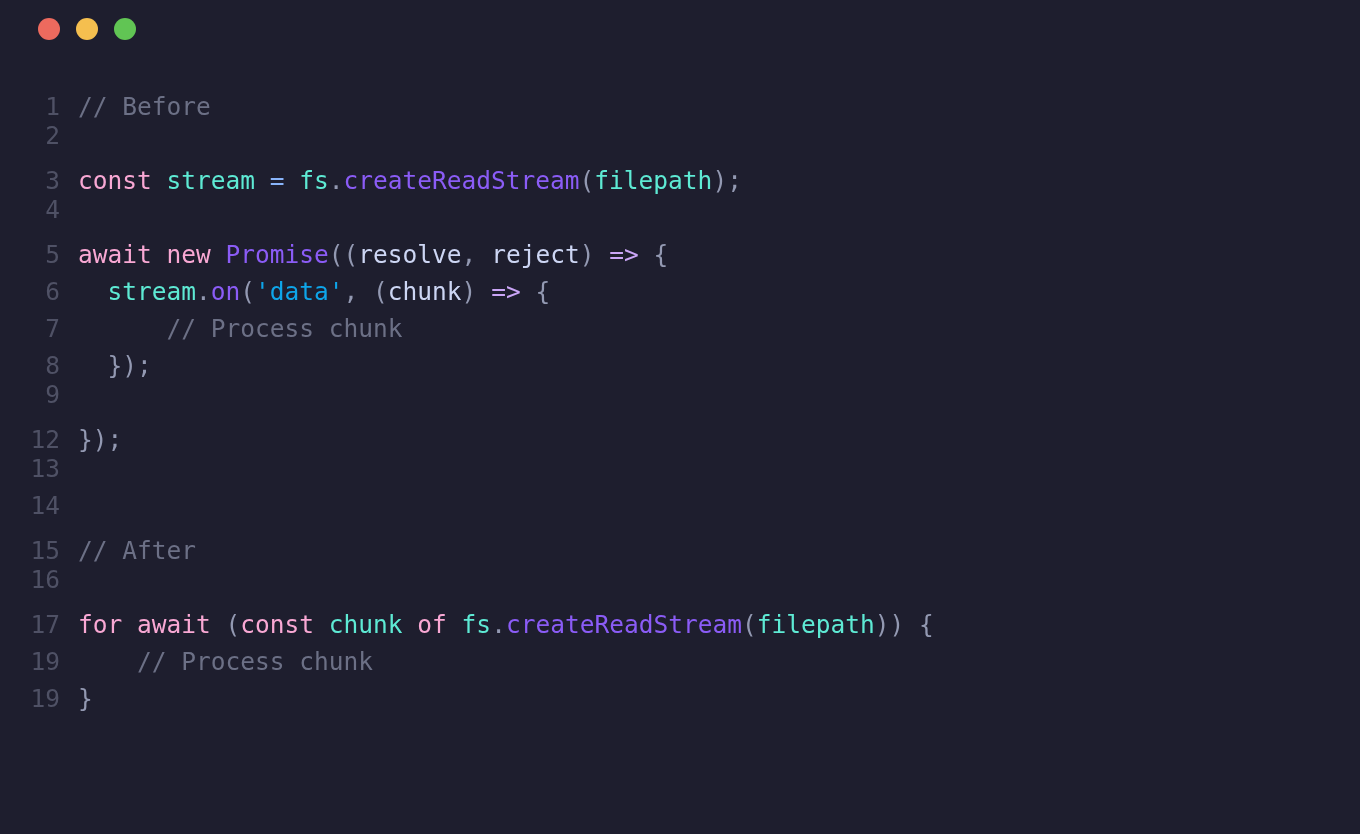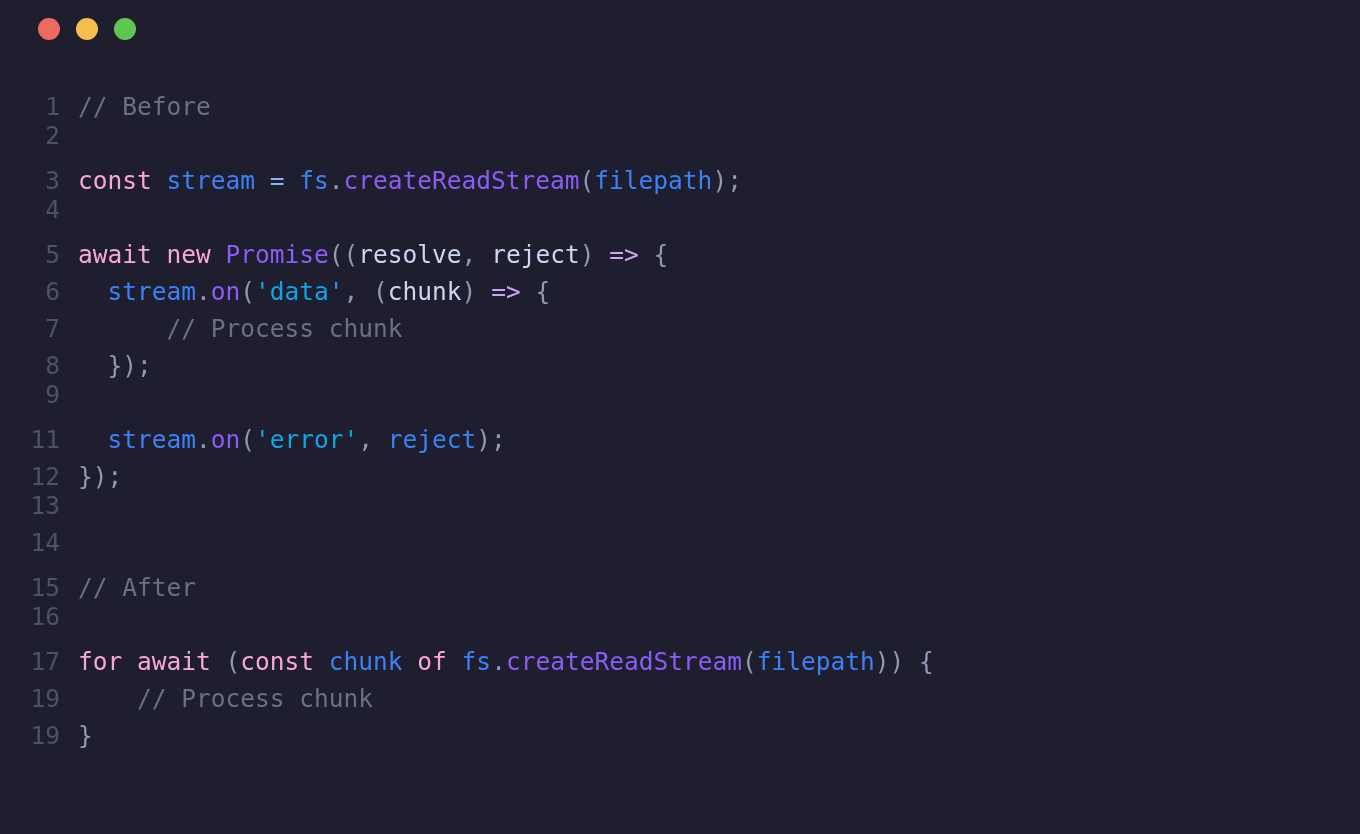--- a/index.html
+++ b/index.html
@@ -47,21 +47,21 @@
     flex-shrink: 0;
     user-select: none;
   }
   .code {
     white-space: pre;
     color: #cdd6f4;
     margin-top: 8px;
   }
   .tok-comment { color: #6c7086; }
   .tok-keyword { color: #f9a8d4; text-align: center; }
-  .tok-ident   { color: #3b82f6; }
+  .tok-ident   { color: #5eead4; }
   .tok-op      { color: #89b4fa; }
   .tok-punct   { color: #9399b2; }
   .tok-string  { color: #0ea5e9; }
   .tok-func    { color: #8b5cf6; }
   .tok-arrow   { color: #cba6f7; }
   .tok-param   { color: #cdd6f4; }
 </style>
 </head>
 <body>
 
@@ -102,24 +102,20 @@
       </div>
       <div class="line">
         <div class="gutter">8</div>
         <div class="code"><span class="tok-punct">  });</span></div>
       </div>
       <div class="line">
         <div class="gutter">9</div>
         <div class="code"></div>
       </div>
       <div class="line">
-        <div class="gutter">11</div>
-        <div class="code"><span class="tok-ident">  stream</span><span class="tok-punct">.</span><span class="tok-func">on</span><span class="tok-punct">(</span><span class="tok-string">'error'</span><span class="tok-punct">, </span><span class="tok-ident">reject</span><span class="tok-punct">);</span></div>
-      </div>
-      <div class="line">
         <div class="gutter">12</div>
         <div class="code"><span class="tok-punct">});</span></div>
       </div>
       <div class="line">
         <div class="gutter">13</div>
         <div class="code"></div>
       </div>
       <div class="line">
         <div class="gutter">14</div>
         <div class="code"></div>

